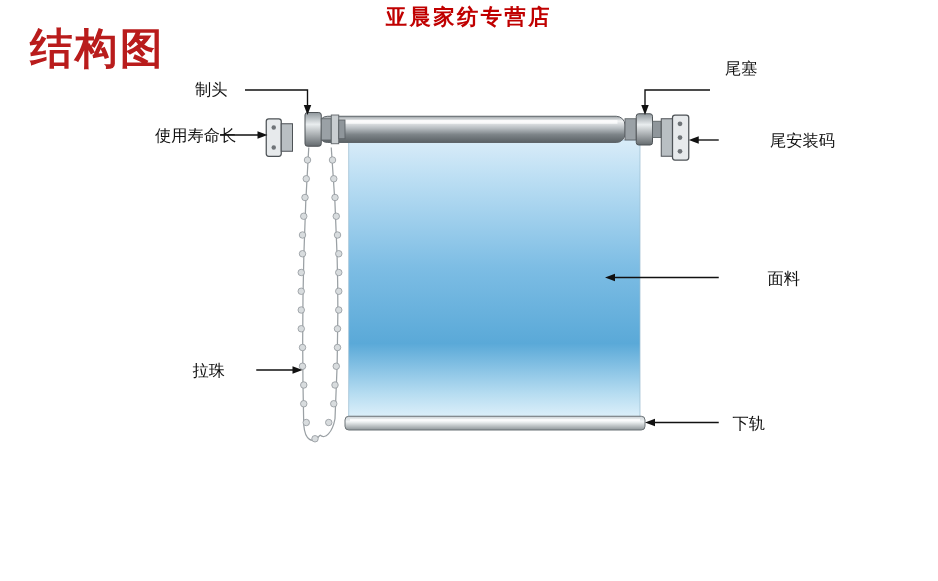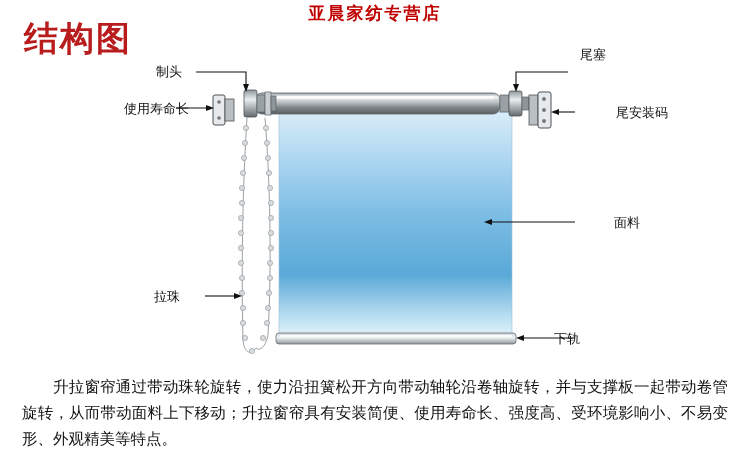--- a/index.html
+++ b/index.html
@@ -197,17 +197,16 @@
       <path d="M516 338 L 524 335 L 524 341 Z" fill="#111" stroke="none"></path>
     </g>
   </svg>
 
   <div class="lbl" style="left:156px;top:63px;">制头</div>
   <div class="lbl" style="left:124px;top:100px;">使用寿命长</div>
   <div class="lbl" style="left:580px;top:46px;">尾塞</div>
   <div class="lbl" style="left:580px;top:104px;margin-left:36px;">尾安装码</div>
   <div class="lbl" style="left:586px;top:214px;margin-left:28px;">面料</div>
   <div class="lbl" style="left:154px;top:288px;">拉珠</div>
-  <div class="lbl" style="left:554px;top:330px;">下轨</div>
-
-  <div class="caption">升拉窗帘通过带动珠轮旋转，使力沿扭簧松开方向带动轴轮沿卷轴旋转，并与支撑板一起带动卷管旋转，从而带动面料上下移动；升拉窗帘具有安装简便、使用寿命长、强度高、受环境影响小、不易变形、外观精美等特点。</div>
+  <div class="lbl" style="left:586px;top:330px;">下轨</div>
+
 
 </div>
 
 </body></html>

